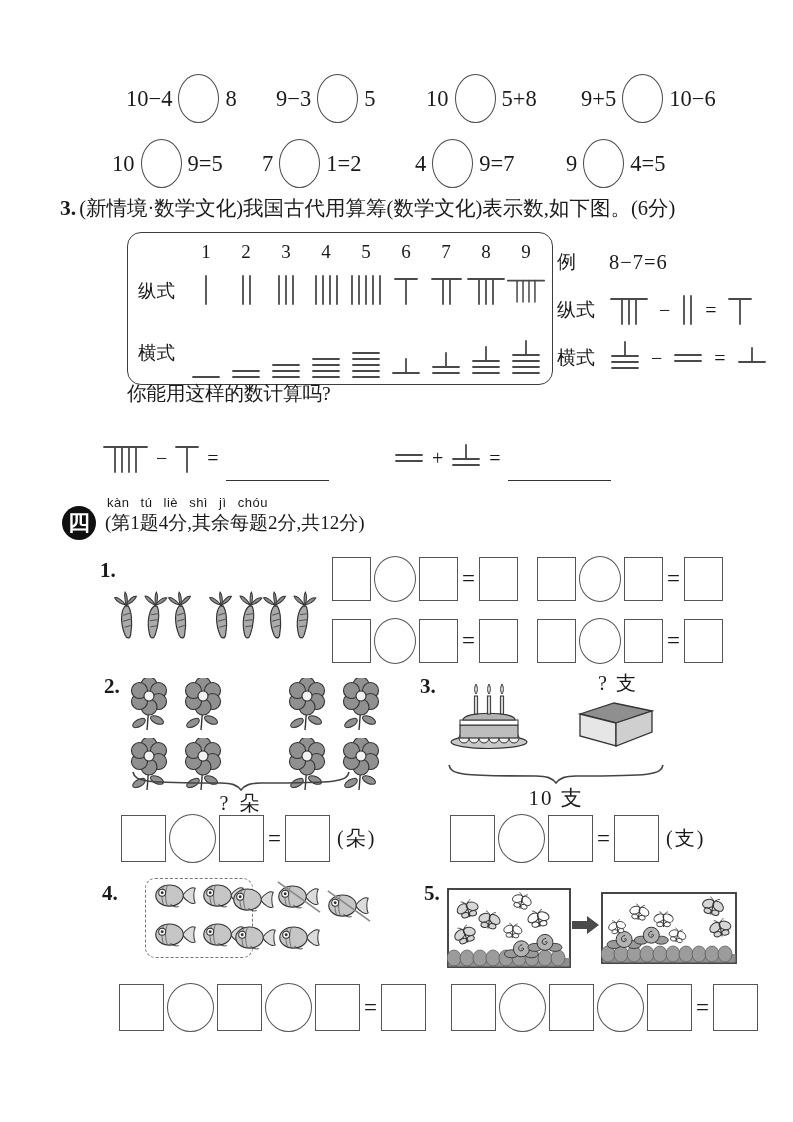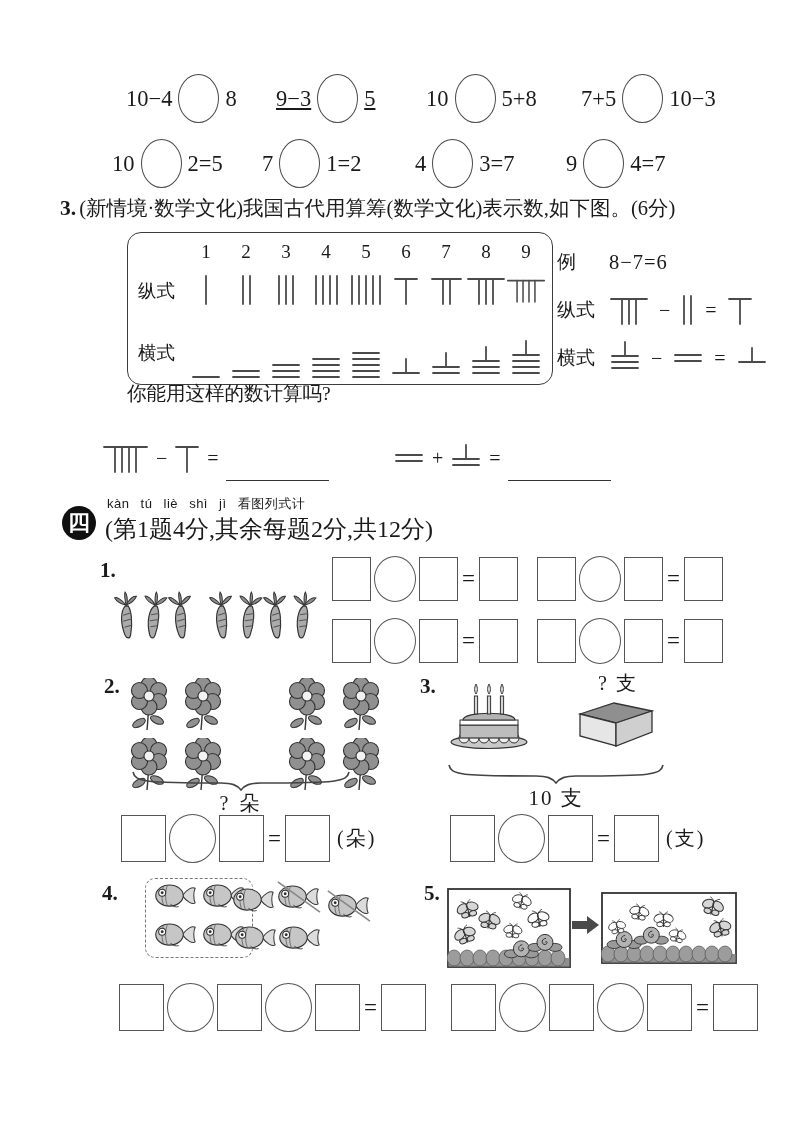--- a/index.html
+++ b/index.html
@@ -30,21 +30,21 @@
   .q3-ex{position:absolute;left:102px;top:431px;width:680px;height:54px;}
   .ex-group{position:absolute;top:0;display:flex;align-items:center;gap:7px;height:54px;}
   .blank{width:103px;height:36px;border-bottom:1.7px solid #333;margin-top:8px;}
   
   .sec4{position:absolute;left:62px;top:495px;display:flex;gap:9px;}
   .badge{width:34px;height:34px;border-radius:50%;background:#101010;color:#fff;display:flex;align-items:center;justify-content:center;
          font-size:22px;font-weight:bold;margin-top:11px;flex:0 0 auto;font-family:"Liberation Sans",sans-serif;}
   .pinyin{font-family:"Liberation Sans",sans-serif;font-size:13px;word-spacing:7px;letter-spacing:.5px;padding-left:2px;}
   .sec4-line{display:flex;align-items:baseline;white-space:nowrap;}
   .sec4-title{font-family:"Liberation Sans",sans-serif;font-weight:700;font-size:21.5px;letter-spacing:4px;}
-  .sec4-note{font-size:24px;}
+  .sec4-note{font-size:19px;}
   
   .pnum{position:absolute;font-size:21px;font-weight:700;}
   #pn1{left:100px;top:558px;} #pn2{left:104px;top:674px;} #pn3{left:420px;top:674px;}
   #pn4{left:102px;top:881px;} #pn5{left:424px;top:881px;}
   #p1-carrots{position:absolute;left:114px;top:591px;display:flex;align-items:flex-end;gap:15px;}
   .cgroup{display:flex;gap:1px;}
   .carrot{display:inline-block;}
   #p1-eqs{position:absolute;left:332px;top:556px;display:grid;grid-template-columns:auto auto;column-gap:19px;row-gap:16px;}
   .eq-row{display:flex;align-items:center;}
   .eq-sq{width:39px;height:44px;border:1.6px solid #555;box-sizing:border-box;background:#fff;}
@@ -78,56 +78,56 @@
 <body>
 
 <div class="page">
 
   <div class="cmp-row" id="cmp-row-0">
       <div class="cmp-item" style="left: 126px;">
         <span>10−4</span>
         <div class="ans-circle"></div>
         <span>8</span>
       </div>
-      <div class="cmp-item" style="left: 276px; text-decoration: underline;">
+      <div class="cmp-item" style="left: 276px;">
         <span>9−3</span>
         <div class="ans-circle"></div>
         <span>5</span>
       </div>
       <div class="cmp-item" style="left: 426px;">
         <span>10</span>
         <div class="ans-circle"></div>
         <span>5+8</span>
       </div>
       <div class="cmp-item" style="left: 581px;">
-        <span>7+5</span>
+        <span>9+5</span>
         <div class="ans-circle"></div>
-        <span>10−3</span>
+        <span>10−6</span>
       </div>
     </div>
   <div class="cmp-row" id="cmp-row-1">
       <div class="cmp-item" style="left: 112px;">
         <span>10</span>
         <div class="ans-circle"></div>
-        <span>2=5</span>
+        <span>9=5</span>
       </div>
       <div class="cmp-item" style="left: 262px;">
         <span>7</span>
         <div class="ans-circle"></div>
         <span>1=2</span>
       </div>
       <div class="cmp-item" style="left: 415px;">
         <span>4</span>
         <div class="ans-circle"></div>
-        <span>3=7</span>
+        <span>9=7</span>
       </div>
       <div class="cmp-item" style="left: 566px;">
         <span>9</span>
         <div class="ans-circle"></div>
-        <span>4=7</span>
+        <span>4=5</span>
       </div>
     </div>
 
   <div class="q3-head">
     <b>3.</b><span>(新情境·数学文化)我国古代用算筹(数学文化)表示数,如下图。(6分)</span>
   </div>
 
   <div class="rod-box">
     <div class="rod-grid" id="rod-grid">
         <div class="rg-cell"></div>
@@ -370,21 +370,21 @@
           </svg>
         </span>
         <span class="op">=</span>
         <div class="blank"></div>
       </div>
     </div>
 
   <div class="sec4">
     <div class="badge">四</div>
     <div>
-      <div class="pinyin">kàn tú liè shì jì 看图列式计</div>
+      <div class="pinyin">kàn tú liè shì jì chóu</div>
       <div class="sec4-line">
           <span class="sec4-note">(第1题4分,其余每题2分,共12分)</span>
       </div>
     </div>
   </div>
 
   <div class="pnum" id="pn1">1.</div>
   <div id="p1-carrots">
       <div class="cgroup">
         <span class="carrot" style="transform: rotate(-4deg);"><svg width="26" height="52" viewBox="0 0 26 52">

